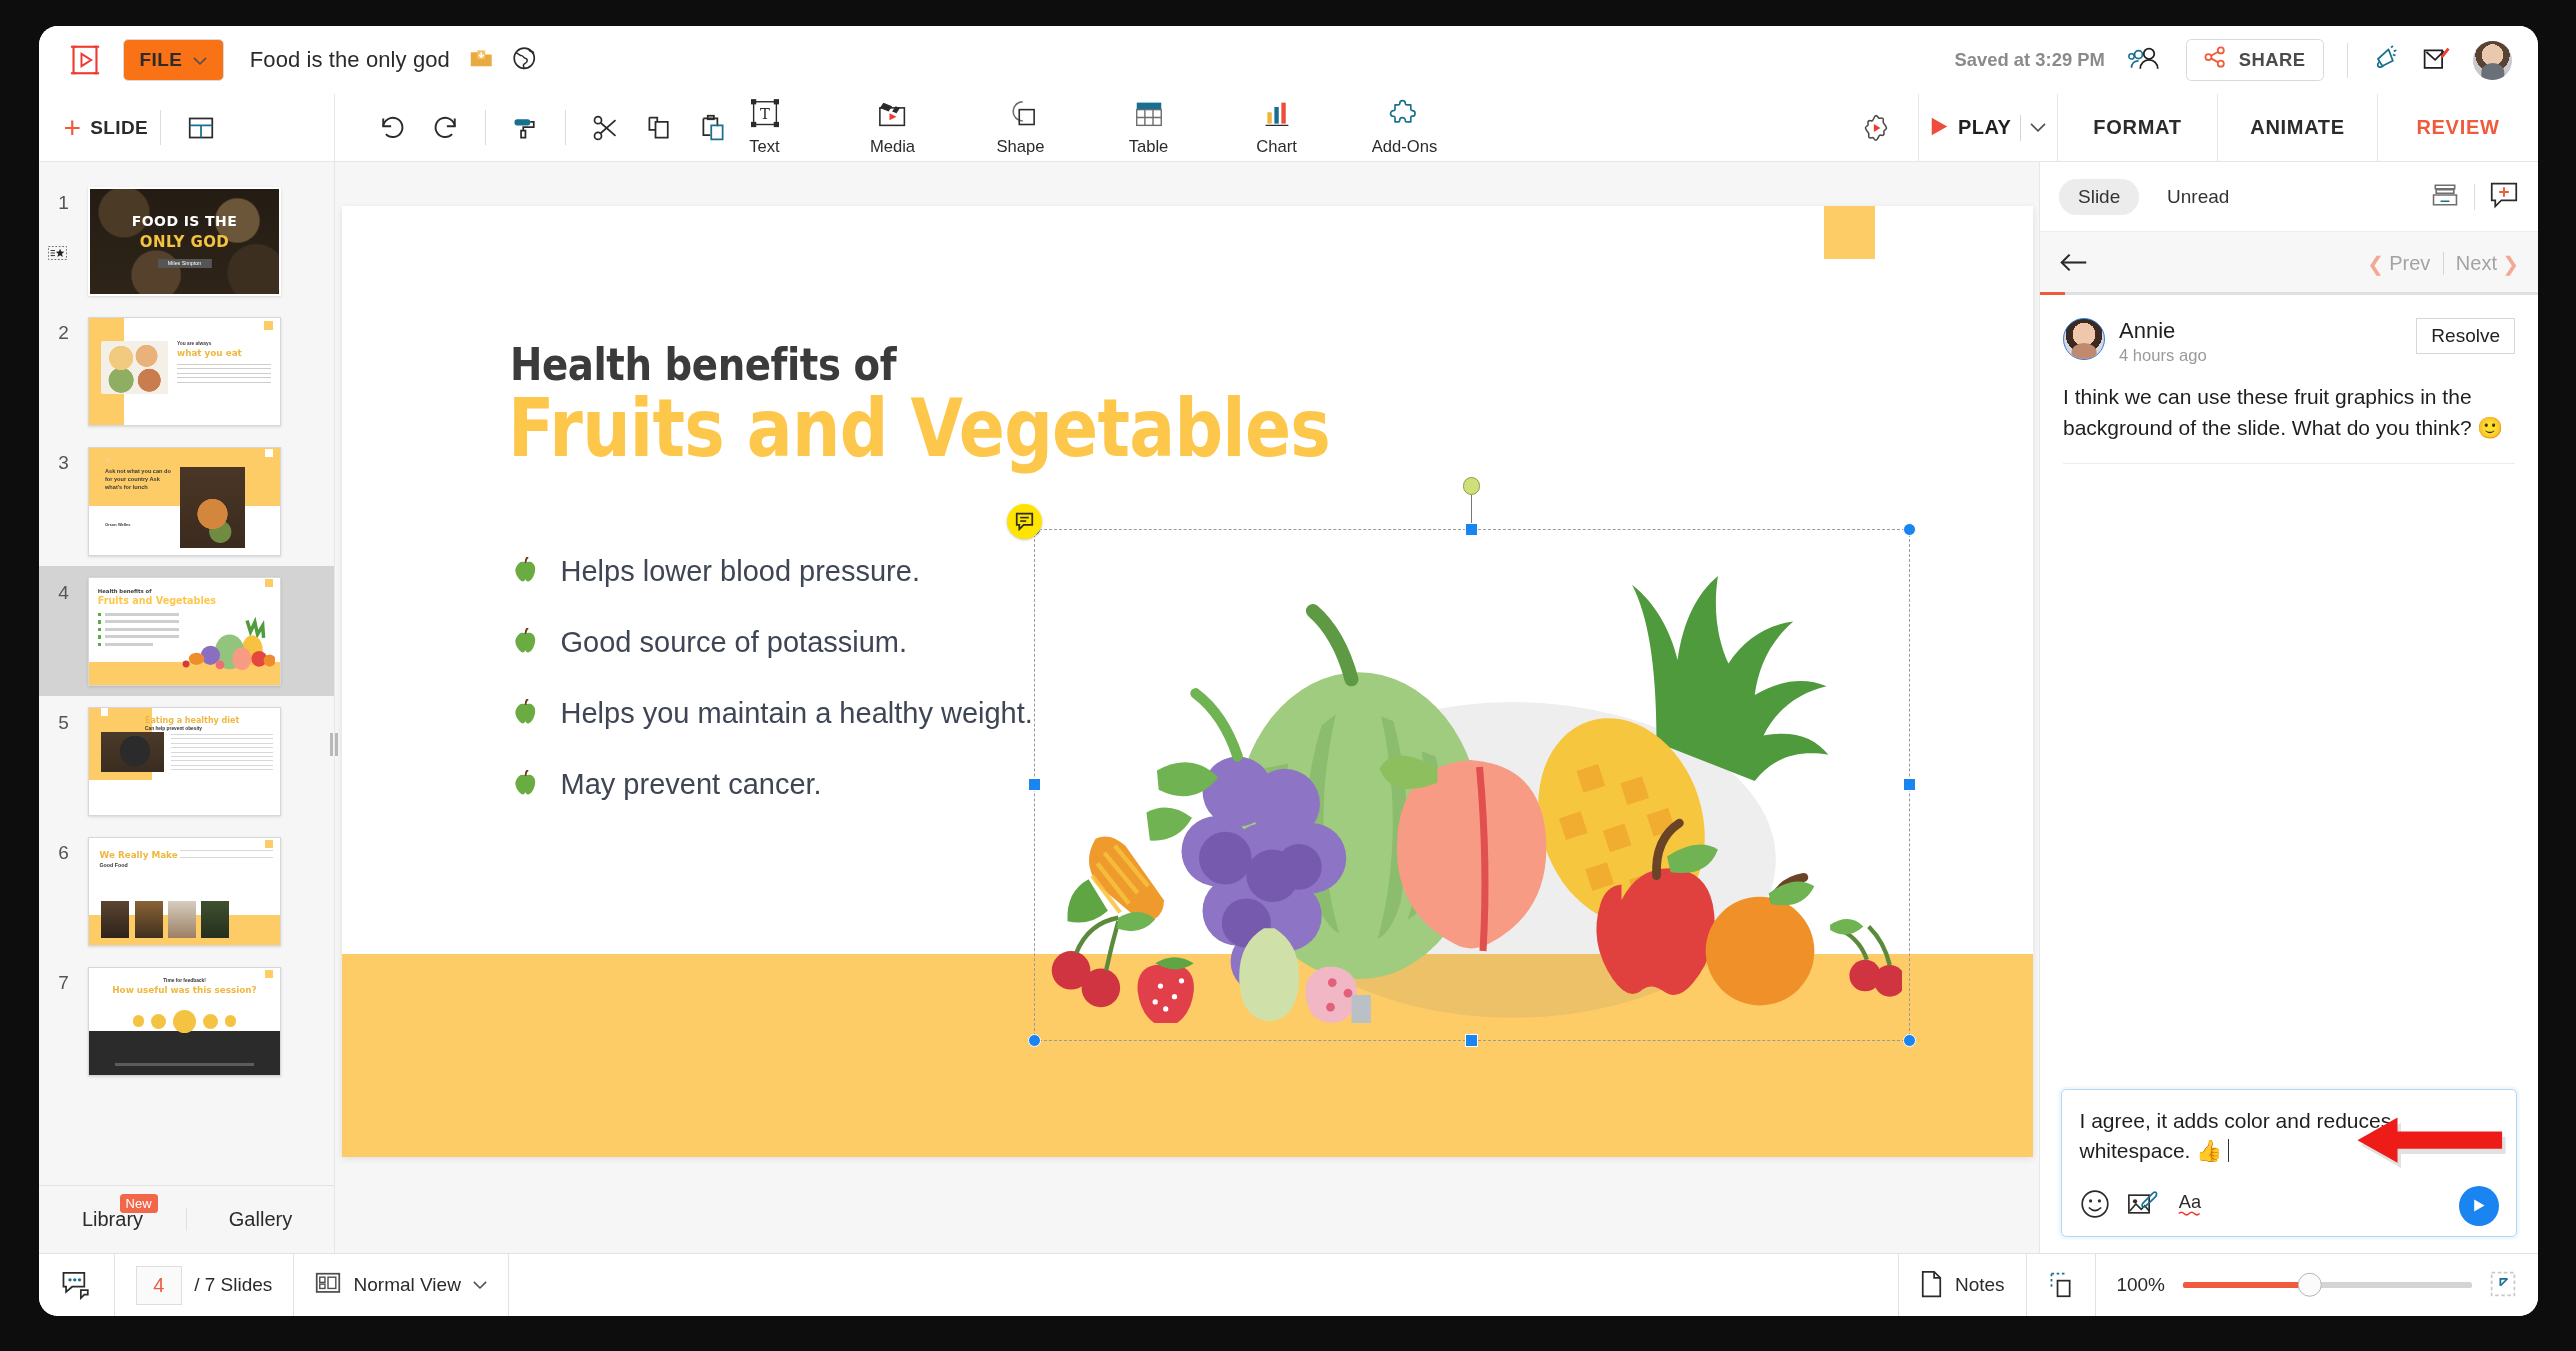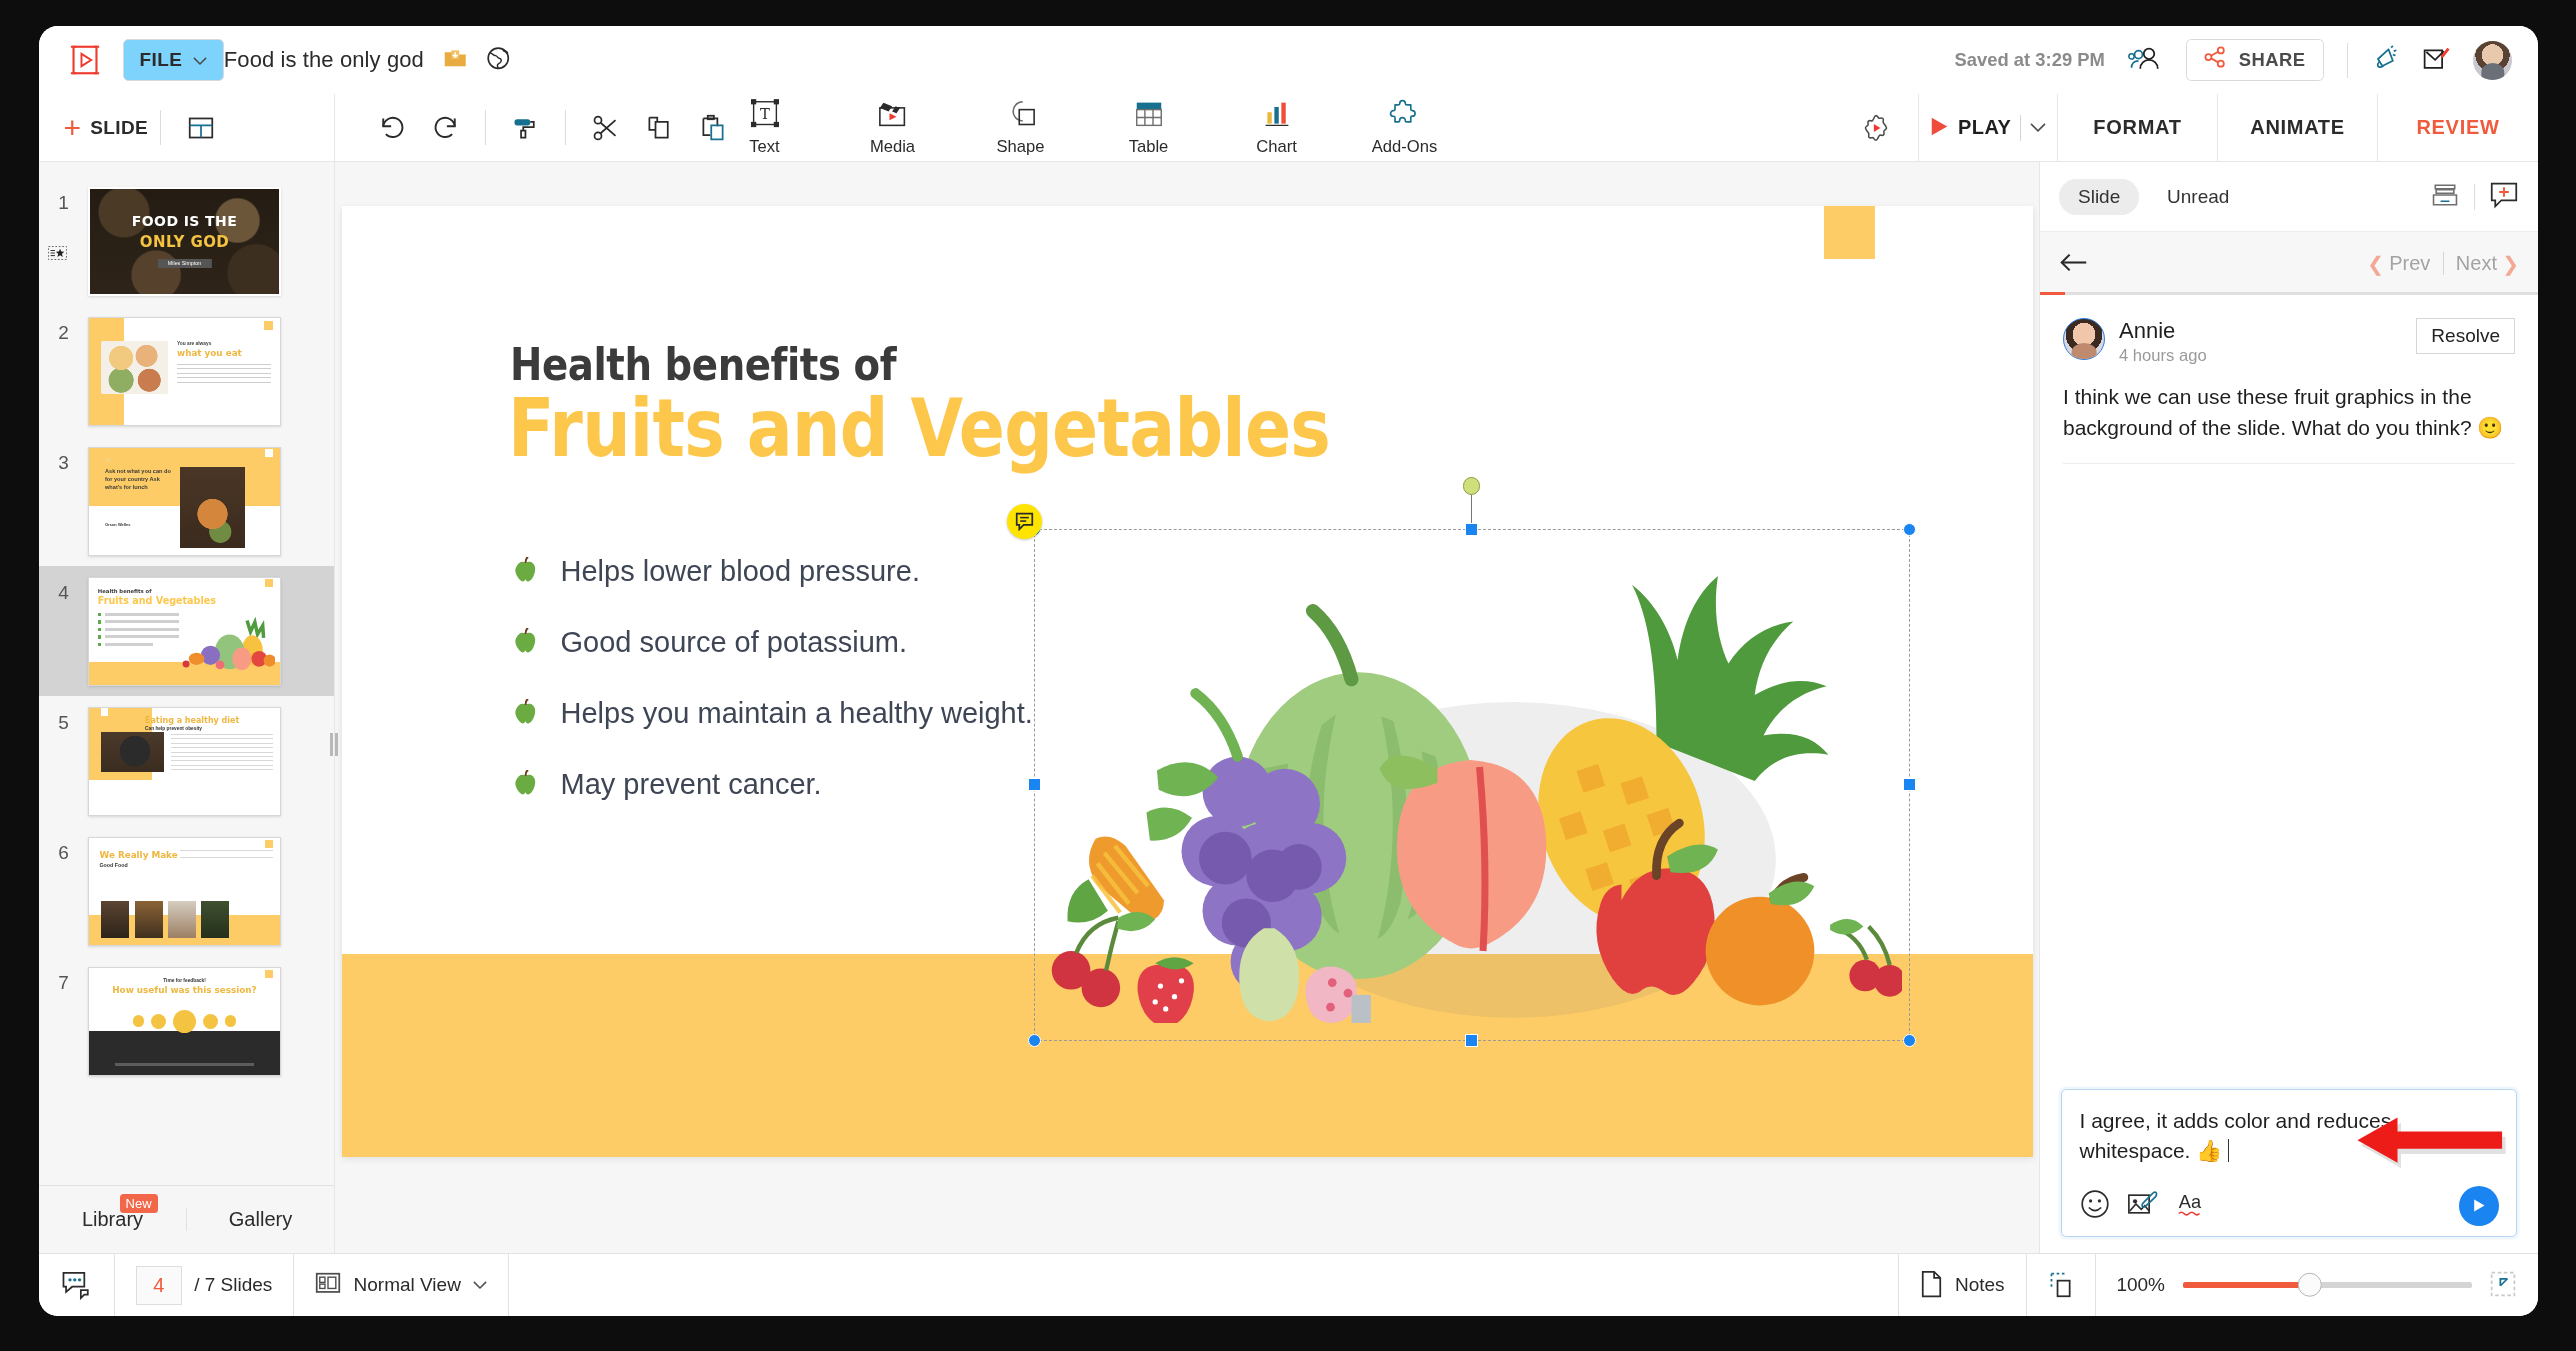--- a/index.html
+++ b/index.html
@@ -35,23 +35,24 @@
     display: flex; align-items: center; justify-content: center;
     margin-right: 17.5px;
   }
   .file-btn {
     border: 0.9px solid #d9d9d9;
     border-radius: 5.3px;
     height: 42px;
     padding: 0 16px;
     display: flex; align-items: center; gap: 10.5px;
     font-size: 19px; font-weight: bold; letter-spacing: 0.4px;
-    color: #2b2b2b; background: #7dd3fc; cursor: pointer;
+    color: #2b2b2b; background: #f97316; cursor: pointer;
   }
   .doc-title {
+    margin-left: 26px;
     font-size: 22px;
     color: #2b2b2b;
     letter-spacing: 0.1px;
   }
   .title-icons { display: flex; align-items: center; gap: 19px; margin-left: 19px; }
   .topbar-right {
     margin-left: auto;
     display: flex; align-items: center; gap: 23px;
   }
   .saved-text { font-size: 18.4px; color: #8b8b8b; font-weight: bold; }

